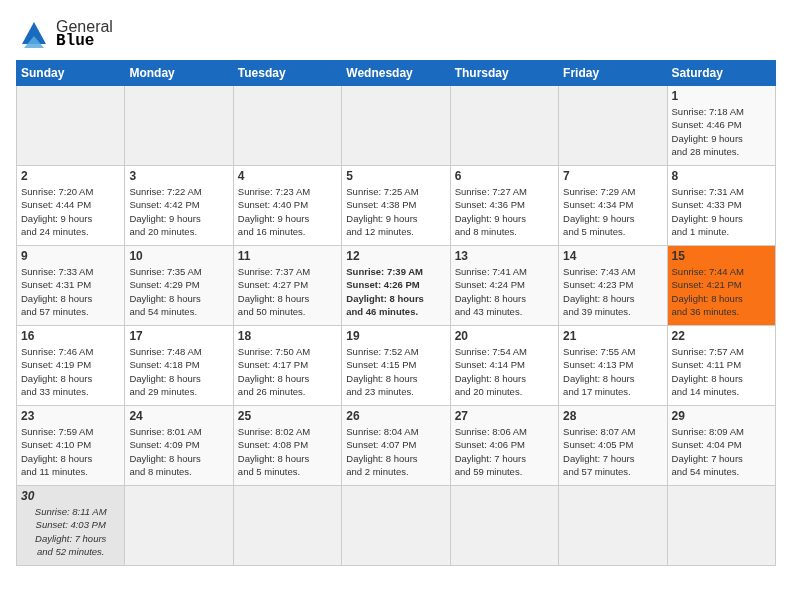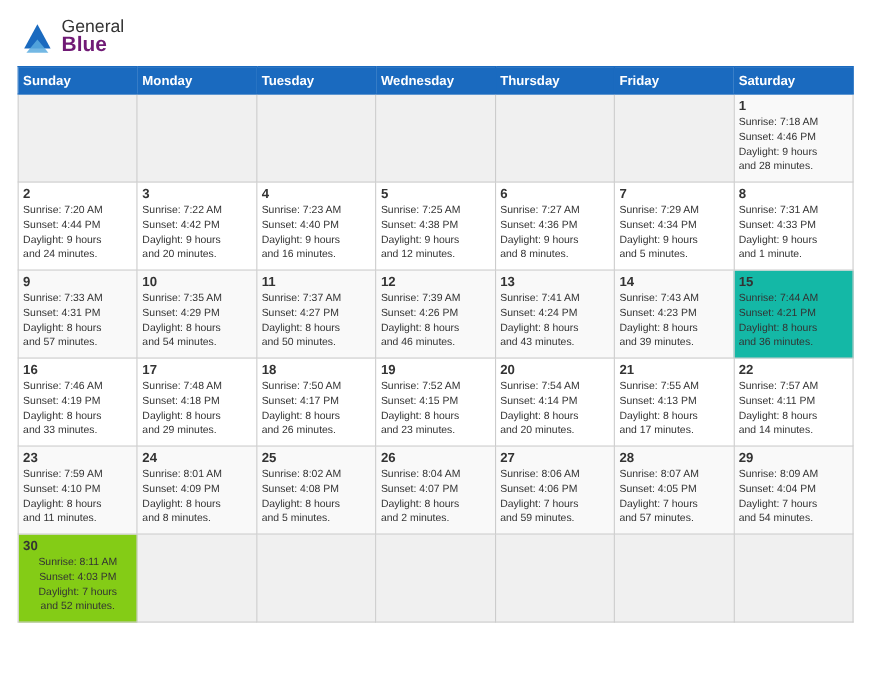--- a/index.html
+++ b/index.html
@@ -86,21 +86,21 @@
 <body>
 
 <div class="header">
   <div class="logo">
     <svg class="logo-blue-shape" viewBox="0 0 36 36" xmlns="http://www.w3.org/2000/svg">
       <polygon points="6,28 18,6 30,28" fill="#1a6abf"></polygon>
       <polygon points="18,20 28,32 8,32" fill="#5aabdf" opacity="0.85"></polygon>
     </svg>
     <div>
       <div style="font-size:16px;color:#333;font-weight:normal;">General</div>
-      <div style="font-size:19px;color:#701a75;font-weight:bold;margin-top:-4px;">Blue</div>
+      <div style="font-size:16px;color:#000000;font-weight:bold;margin-top:-4px;font-family:Liberation Mono, monospace;">Blue</div>
     </div>
   </div>
   <div class="title-block">
     <div class="month-title"></div>
     <div class="location"></div>
   </div>
 </div>
 
 <table>
   <thead>
@@ -198,40 +198,40 @@
         </td>
         <td style="background: rgb(249, 249, 249);">
           <span class="day-num">11</span>
           <div class="day-info" style="white-space: pre-line;">Sunrise: 7:37 AM
 Sunset: 4:27 PM
 Daylight: 8 hours
 and 50 minutes.</div>
         </td>
         <td style="background: rgb(249, 249, 249);">
           <span class="day-num">12</span>
-          <div class="day-info" style="white-space: pre-line;">Sunrise: 7:39 AM
+          <div class="day-info" style="white-space: pre-line; font-weight: bold;">Sunrise: 7:39 AM
 Sunset: 4:26 PM
 Daylight: 8 hours
 and 46 minutes.</div>
         </td>
         <td style="background: rgb(249, 249, 249);">
           <span class="day-num">13</span>
           <div class="day-info" style="white-space: pre-line;">Sunrise: 7:41 AM
 Sunset: 4:24 PM
 Daylight: 8 hours
 and 43 minutes.</div>
         </td>
         <td style="background: rgb(249, 249, 249);">
           <span class="day-num">14</span>
           <div class="day-info" style="white-space: pre-line;">Sunrise: 7:43 AM
 Sunset: 4:23 PM
 Daylight: 8 hours
 and 39 minutes.</div>
         </td>
-        <td style="background: #14b8a6; margin-top: 19px;">
+        <td style="background: #f97316; margin-top: 19px;">
           <span class="day-num">15</span>
           <div class="day-info" style="white-space: pre-line;">Sunrise: 7:44 AM
 Sunset: 4:21 PM
 Daylight: 8 hours
 and 36 minutes.</div>
         </td>
       </tr>
       <tr style="background: rgb(255, 255, 255);">
         <td style="background: rgb(255, 255, 255);">
           <span class="day-num">16</span>
@@ -328,21 +328,21 @@
         </td>
         <td style="background: rgb(249, 249, 249);">
           <span class="day-num">29</span>
           <div class="day-info" style="white-space: pre-line;">Sunrise: 8:09 AM
 Sunset: 4:04 PM
 Daylight: 7 hours
 and 54 minutes.</div>
         </td>
       </tr>
       <tr style="background: rgb(255, 255, 255);">
-        <td style="background: #84cc16;">
+        <td style="background: #e5e5e5; font-style: italic;">
           <span class="day-num">30</span>
           <div class="day-info" style="white-space: pre-line; text-align: center;">Sunrise: 8:11 AM
 Sunset: 4:03 PM
 Daylight: 7 hours
 and 52 minutes.</div>
         </td>
         <td class="empty-cell" style="background: rgb(240, 240, 240);"></td>
         <td class="empty-cell" style="background: rgb(240, 240, 240);"></td>
         <td class="empty-cell" style="background: rgb(240, 240, 240);"></td>
         <td class="empty-cell" style="background: rgb(240, 240, 240);"></td>

